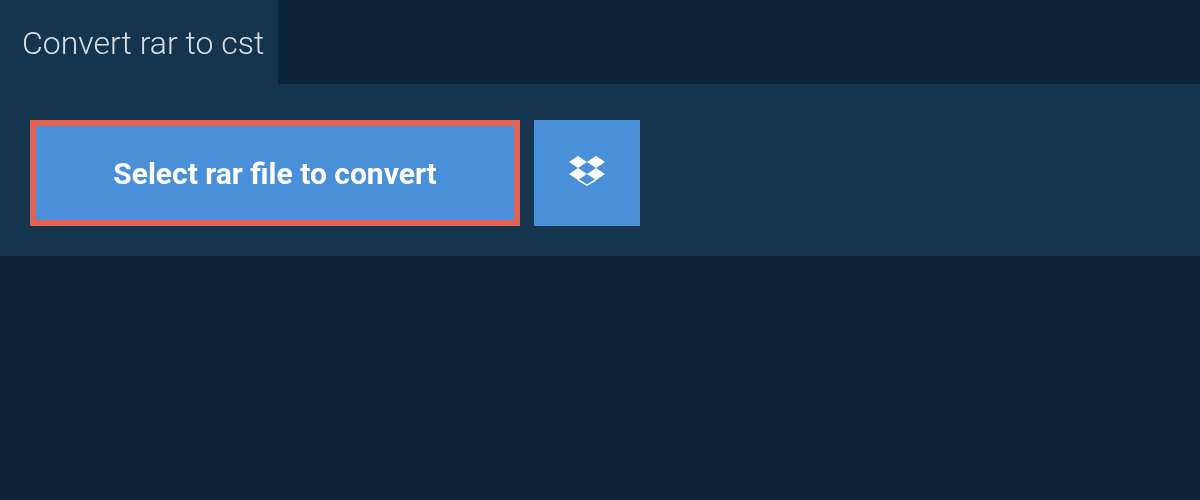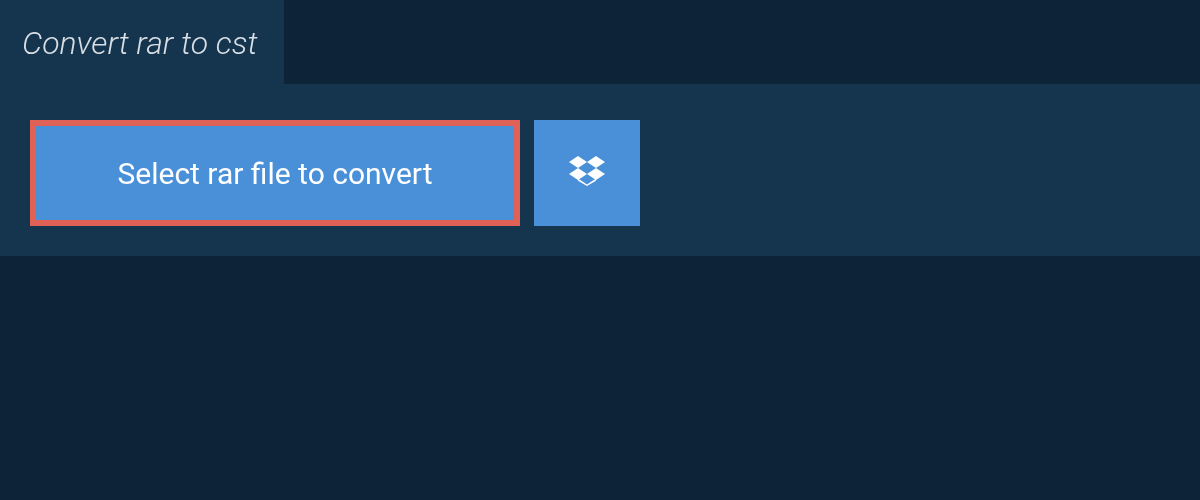--- a/index.html
+++ b/index.html
@@ -18,41 +18,40 @@
       background: #15344e;
       width: 100%;
       padding-bottom: 30px;
     }
     .tab-header {
       display: inline-block;
       background: #15344e;
       color: #d8dee4;
       font-size: 32px;
       font-weight: 300;
-      padding: 24px 26px 22px 22px;
+      padding: 24px 14px 22px 22px;
       position: relative;
       top: 0;
-      font-style: italic;
     }
     .tab-wrapper {
       background: #0d2438;
       width: 100%;
       padding-top: 0;
     }
     .button-row {
       display: flex;
       gap: 14px;
       padding: 36px 0 0 30px;
     }
     .select-button {
       background: #4a90d9;
       border: 6px solid #e06257;
       color: #ffffff;
       font-size: 30px;
-      font-weight: 400;
+      font-weight: 700;
       padding: 28px 50px;
       cursor: pointer;
       display: flex;
       align-items: center;
       justify-content: center;
       min-width: 490px;
       height: 106px;
     }
     .dropbox-button {
       background: #4a90d9;

